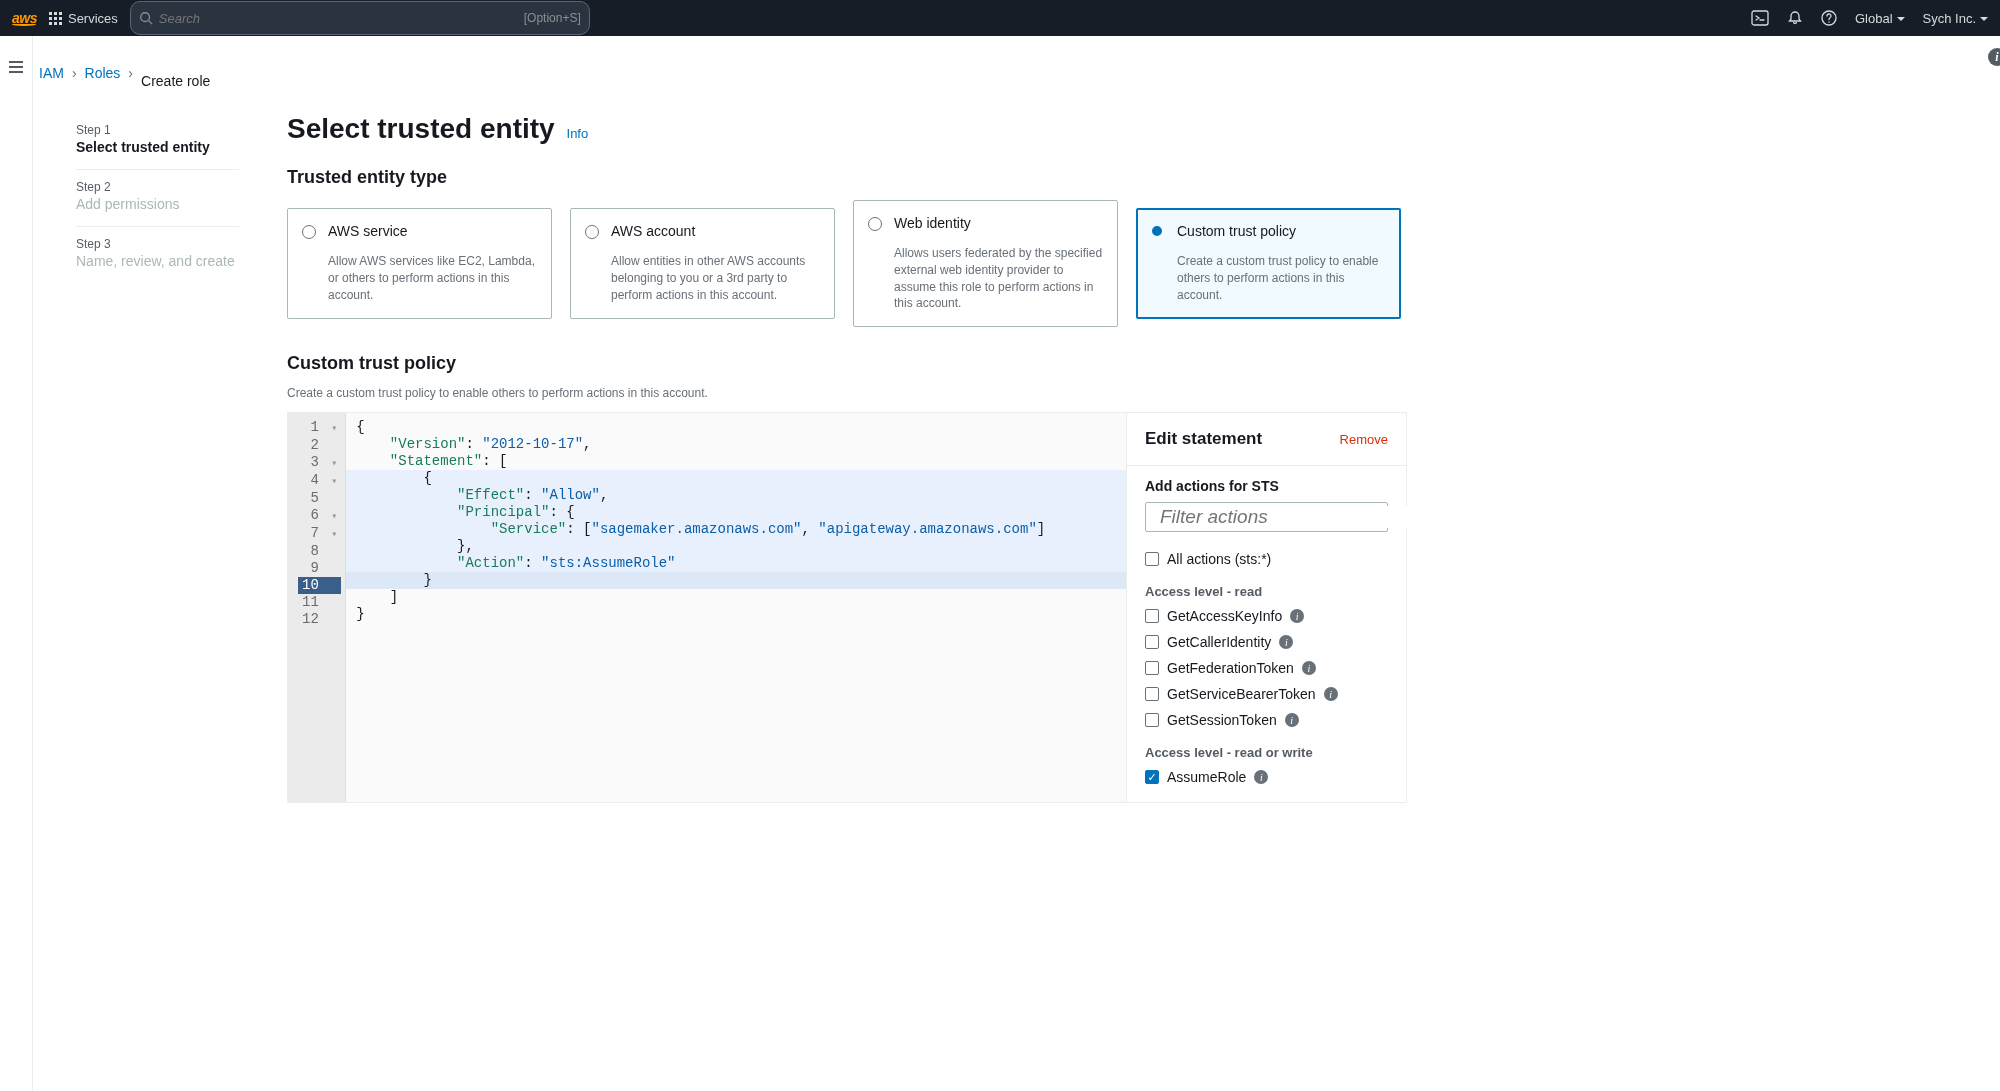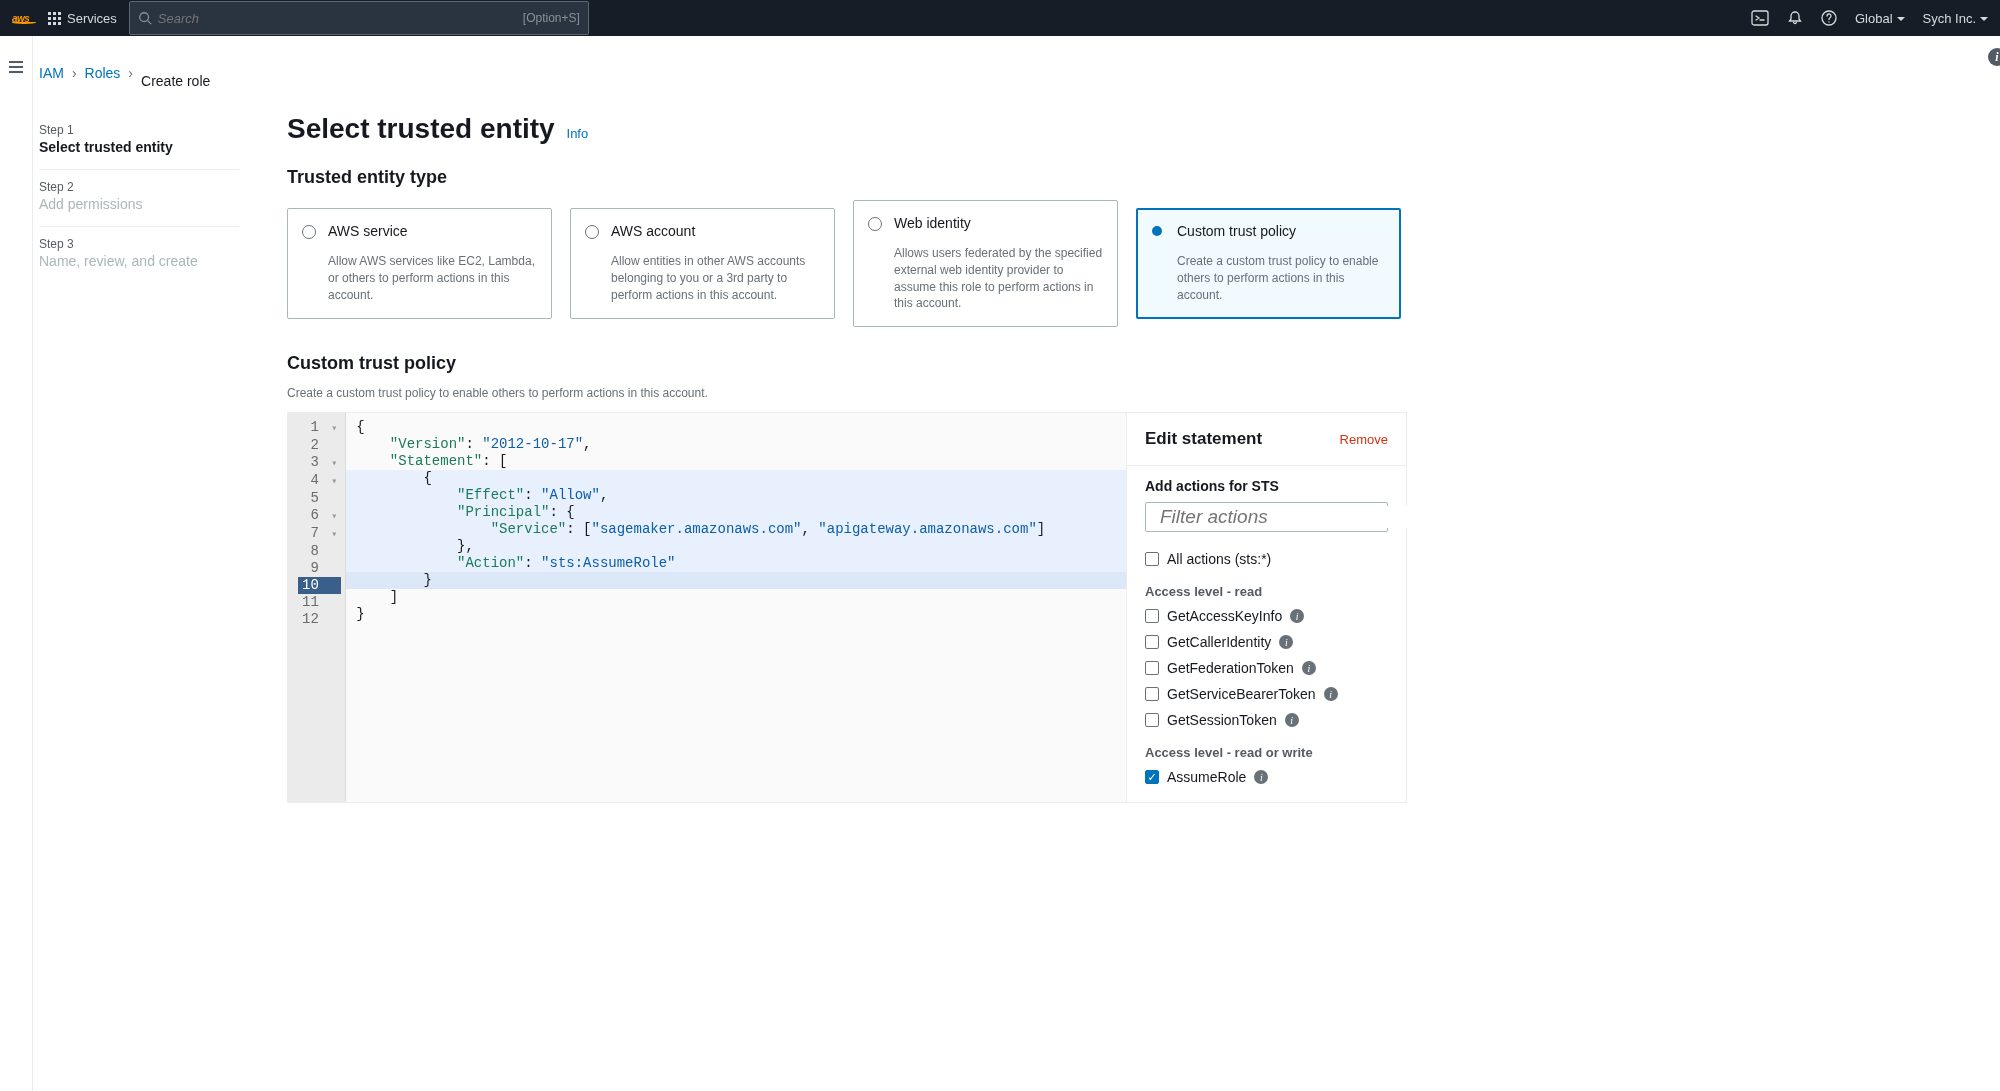--- a/index.html
+++ b/index.html
@@ -1,26 +1,26 @@
 <!DOCTYPE html>
 <html><head>
 <meta charset="utf-8">
 <style>
 * { box-sizing: border-box; margin: 0; padding: 0; }
 body { font-family: "Amazon Ember", "Helvetica Neue", Arial, sans-serif; font-size: 14px; color: #16191f; background: #fff; }
 
 
 .topnav { background: #161d26; height: 36px; display: flex; align-items: center; padding: 0 12px; color: #d5dbdb; justify-content: space-between; }
 .topnav-left { display: flex; align-items: center; gap: 12px; }
-.aws-logo { font-weight: bold; font-style: italic; color: #ff9900; font-size: 10px; letter-spacing: -0.5px; }
+.aws-logo { font-weight: bold; font-style: italic; color: #ff9900; font-size: 14px; letter-spacing: -0.5px; }
 .aws-logo .smile { display: block; height: 3px; border-bottom: 2px solid #ff9900; border-radius: 0 0 50% 50%; margin-top: -3px; width: 24px; }
 .services-btn { display: flex; align-items: center; gap: 6px; cursor: pointer; font-size: 13px; }
 .grid-icon { display: inline-grid; grid-template-columns: repeat(3,3px); grid-template-rows: repeat(3,3px); gap: 2px; }
 .grid-icon span { background: #d5dbdb; width: 3px; height: 3px; }
-.search-box { display: flex; align-items: center; background: #2a3440; border: 1px solid #5a6673; border-radius: 2px; height: 28px; width: 460px; padding: 16px 8px; }
+.search-box { display: flex; align-items: center; background: #2a3440; border: 1px solid #5a6673; border-radius: 10px; height: 28px; width: 460px; padding: 16px 8px; }
 .search-box input { background: transparent; border: none; outline: none; color: #d5dbdb; font-size: 13px; font-style: italic; flex: 1; margin-left: 6px; }
 .search-hint { color: #879196; font-size: 12px; }
 .topnav-right { display: flex; align-items: center; gap: 18px; font-size: 13px; }
 .topnav-icon { cursor: pointer; }
 .dropdown-caret::after { content: ""; border-left: 4px solid transparent; border-right: 4px solid transparent; border-top: 4px solid #d5dbdb; display: inline-block; margin-left: 4px; vertical-align: middle; }
 
 .layout { display: flex; }
 .left-rail { width: 33px; border-right: 1px solid #eaeded; min-height: calc(100vh - 36px); padding-top: 14px; text-align: center; }
 .hamburger { display: inline-flex; flex-direction: column; gap: 3px; cursor: pointer; }
 .hamburger span { width: 14px; height: 2px; background: #545b64; }
@@ -28,21 +28,21 @@
 .main { flex: 1; padding: 16px 28px 0 0; position: relative; }
 .info-bubble { position: absolute; top: 12px; right: -6px; width: 18px; height: 18px; border-radius: 50%; background: #545b64; color: #fff; font-size: 12px; font-weight: bold; display: flex; align-items: center; justify-content: center; font-family: Georgia, serif; font-style: italic; }
 
 .breadcrumb { font-size: 14px; margin: 4px 0 24px 0; display: flex; align-items: center; gap: 8px; }
 .breadcrumb a { color: #0073bb; text-decoration: none; cursor: pointer; }
 .breadcrumb .sep { color: #687078; }
 .breadcrumb .current { color: #16191f; margin-top: 17px; }
 
 .content-cols { display: flex; gap: 48px; }
 .steps { width: 200px; }
-.step { padding: 10px 0 14px; border-bottom: 1px solid #eaeded; }
+.step { padding: 10px 0 14px; border-bottom: 1px solid #eaeded; margin-left: 37px; }
 .step:last-child { border-bottom: none; }
 .step-label { font-size: 12px; color: #545b64; }
 .step-title { font-size: 14px; margin-top: 2px; }
 .step.active .step-title { font-weight: 700; color: #16191f; }
 .step.inactive .step-title { color: #aab7b8; }
 
 .page { flex: 1; max-width: 1120px; }
 h1 { font-size: 28px; font-weight: 700; display: inline-block; }
 .info-link { color: #0073bb; font-size: 13px; margin-left: 8px; font-weight: normal; cursor: pointer; }
 

